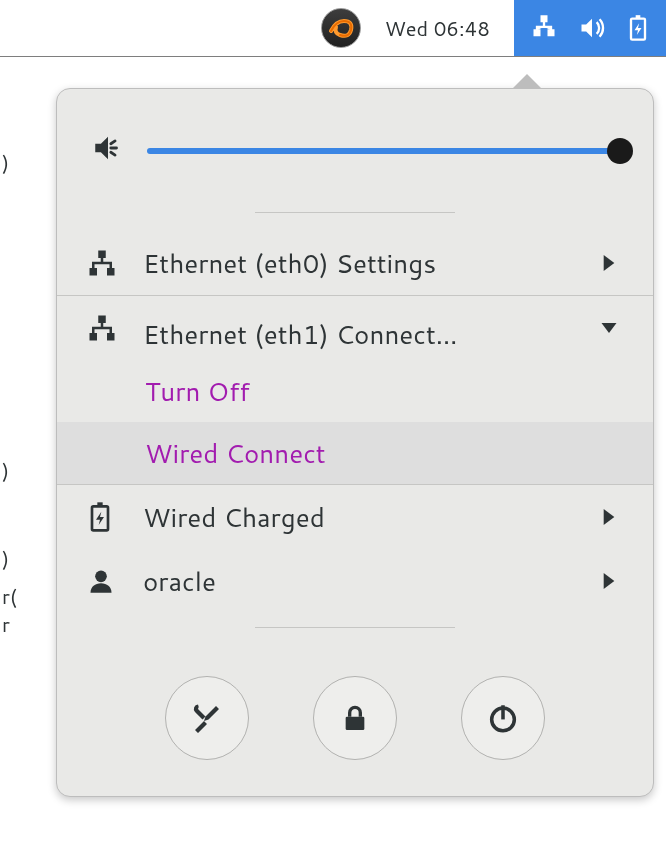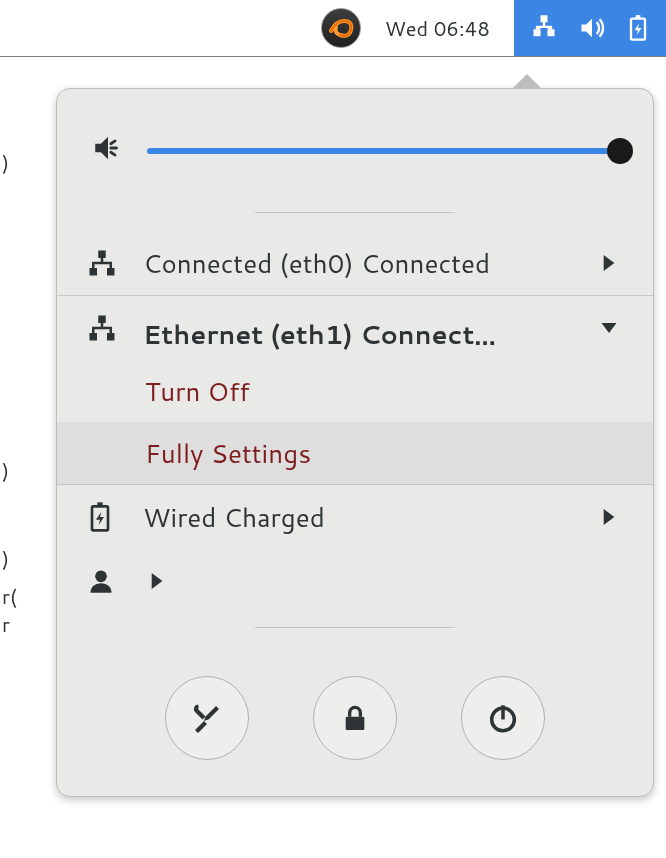--- a/index.html
+++ b/index.html
@@ -146,29 +146,29 @@
     flex: 1;
     white-space: nowrap;
     overflow:hidden;
     text-overflow: ellipsis;
     color:#2e3436;
   }
   .row .row-caret {
     width: 28px;
     display:flex; align-items:center; justify-content:center;
   }
-  .row.bold .row-label { font-weight: 700; margin-top: 12px; }
+  .row.bold .row-label { font-weight: 400; margin-top: 12px; }
   .subrow {
     display:flex;
     align-items:center;
     height: 62px;
     padding-left: 88px;
     padding-right:30px;
     font-size: 26px;
-    color:#7f1d1d;
+    color:#a21caf;
     cursor:pointer;
   }
   .subrow.hover { background:#dedede; }
 
   
   .actions {
     display: flex;
     justify-content: center;
     gap: 64px;
     padding: 30px 0 36px 0;
@@ -257,21 +257,21 @@
 
   <div class="row">
     <div class="row-icon">
       <svg width="30" height="30" viewBox="0 0 24 24">
           <rect x="9" y="2" width="6" height="6" class="ic"></rect>
           <rect x="2" y="16" width="6" height="6" class="ic"></rect>
           <rect x="16" y="16" width="6" height="6" class="ic"></rect>
           <path d="M12 8v4M5 16v-4h14v4" stroke="#2e3436" stroke-width="2" fill="none"></path>
         </svg>
     </div>
-    <div class="row-label">Connected (eth0) Connected</div>
+    <div class="row-label">Ethernet (eth0) Settings</div>
     <div class="row-caret">
       <svg width="12" height="16" viewBox="0 0 8 12">
           <path class="ic" d="M0 0l8 6-8 6z"></path>
         </svg>
     </div>
   </div>
 
   <div class="divider-full"></div>
 
   <div class="row bold">
@@ -288,21 +288,21 @@
       <svg width="16" height="10" viewBox="0 0 12 8">
           <path class="ic" d="M0 0h12L6 8z"></path>
         </svg>
     </div>
   </div>
 
   <div class="subrow">
     <span>Turn Off</span>
   </div>
   <div class="subrow hover">
-    <span>Fully Settings</span>
+    <span>Wired Connect</span>
   </div>
 
   <div class="divider-full"></div>
 
   <div class="row">
     <div class="row-icon">
       <svg width="26" height="32" viewBox="0 0 16 24">
           <rect x="2" y="4" width="12" height="18" rx="1" fill="none" stroke="#2e3436" stroke-width="2"></rect>
           <rect x="6" y="1" width="4" height="3" class="ic"></rect>
           <path d="M9 8l-4 6h3l-1 4 4-6H8z" class="ic"></path>
@@ -316,20 +316,21 @@
     </div>
   </div>
 
   <div class="row">
     <div class="row-icon">
       <svg width="28" height="28" viewBox="0 0 24 24">
           <circle cx="12" cy="8" r="5" class="ic"></circle>
           <path class="ic" d="M3 22c0-5 4-8 9-8s9 3 9 8v0H3z"></path>
         </svg>
     </div>
+    <div class="row-label">oracle</div>
     <div class="row-caret">
       <svg width="12" height="16" viewBox="0 0 8 12">
           <path class="ic" d="M0 0l8 6-8 6z"></path>
         </svg>
     </div>
   </div>
 
   <div class="divider-short"></div>
 
   <div class="actions">

